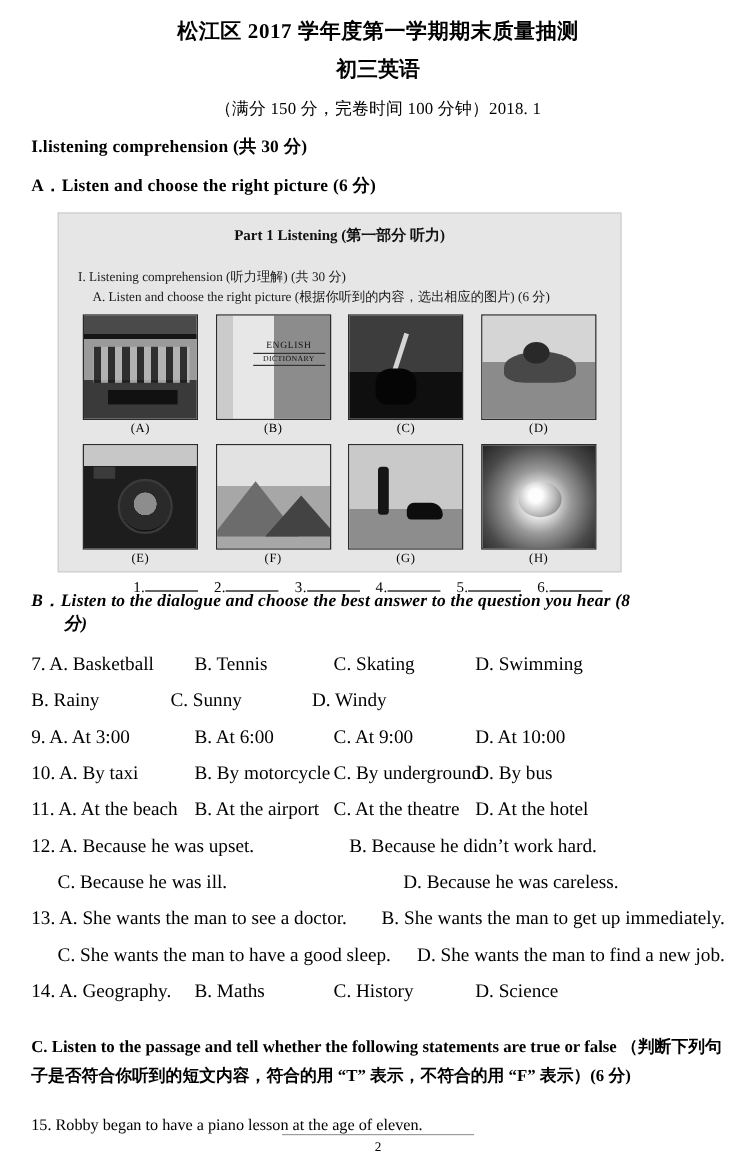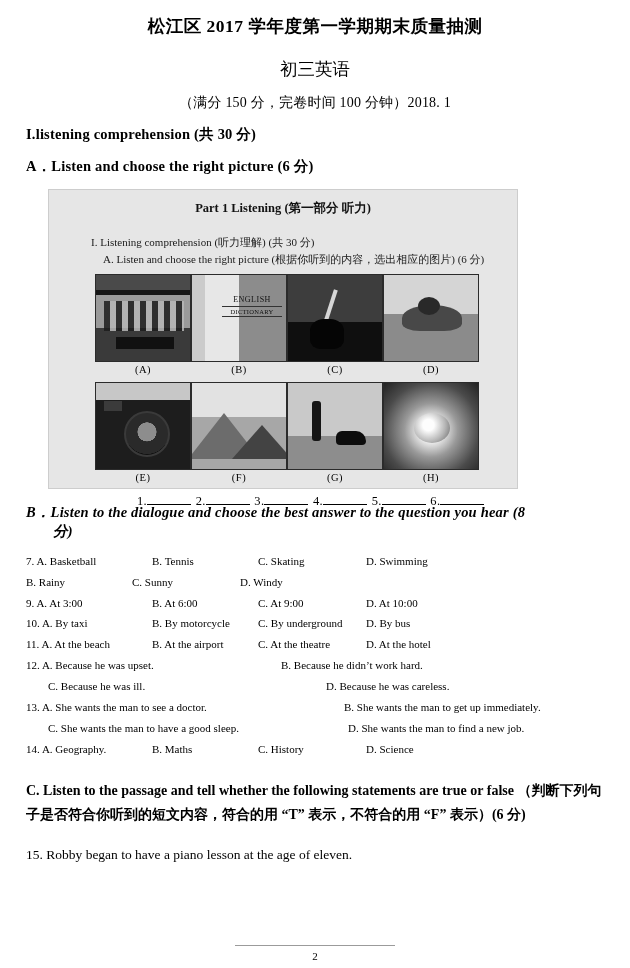--- a/index.html
+++ b/index.html
@@ -24,24 +24,24 @@
   }
   .title {
     text-align: center;
     font-weight: bold;
     font-size: 17.5px;
     letter-spacing: 0.5px;
     line-height: 1.45;
   }
   .subtitle {
     text-align: center;
-    font-weight: normal;
+    font-weight: bold;
     font-size: 17.5px;
     line-height: 1.45;
-    margin-top: 18px;
+    margin-top: 6px;
   }
   .meta {
     text-align: center;
     font-size: 14px;
     margin-top: 11px;
     letter-spacing: 0.2px;
   }
   .sec-head {
     font-weight: bold;
     font-size: 14.5px;
@@ -63,21 +63,21 @@
     height: 300px;
     background: #e8e6e2;
     border: 1px solid #cfcdc8;
     box-sizing: border-box;
     position: relative;
     filter: grayscale(100%);
   }
   .scan-inner {
     position: absolute;
     left: 0; top: 0; right: 0; bottom: 0;
-    padding: 8px 28px;
+    padding: 8px 2px;
     box-sizing: border-box;
   }
   .scan-title {
     text-align: center;
     font-weight: bold;
     font-size: 12.5px;
     margin-top: 2px;
     color: #111;
   }
   .scan-line {
@@ -220,23 +220,24 @@
   .blank-row .bk u {
     display: inline-block;
     width: 44px;
     border-bottom: 1px solid #000;
     height: 11px;
   }
   
   .q-list { margin-top: 10px; }
   .q-row {
     display: flex;
-    font-size: 11px;
+    font-size: 16px;
     line-height: 1.9;
     white-space: nowrap;
+    gap: 10px;
   }
   .q-row .c0 { width: 126px; }
   .q-row .c1 { width: 106px; }
   .q-row .c2 { width: 108px; }
   .q-row .c3 { width: 120px; }
   .q-row.wide .c0 { width: 255px; }
   .q-row.wide .c1 { width: 255px; }
   .q-row.sub { padding-left: 22px; }
   .q-row.sub .s0 { width: 278px; }
   .q-row.sub2 { padding-left: 22px; }

